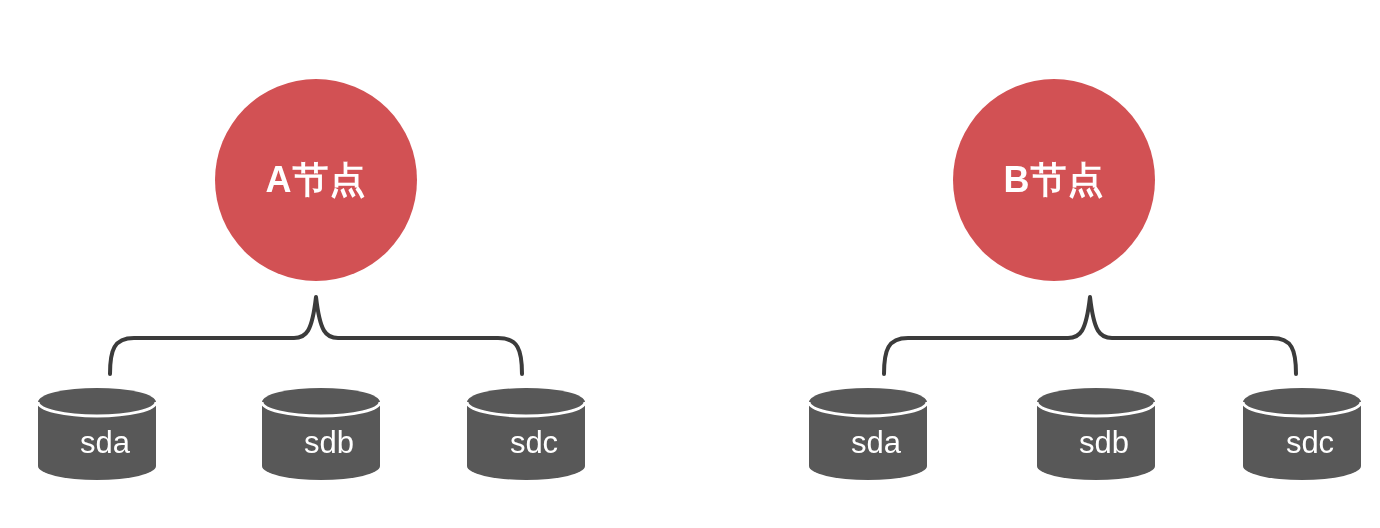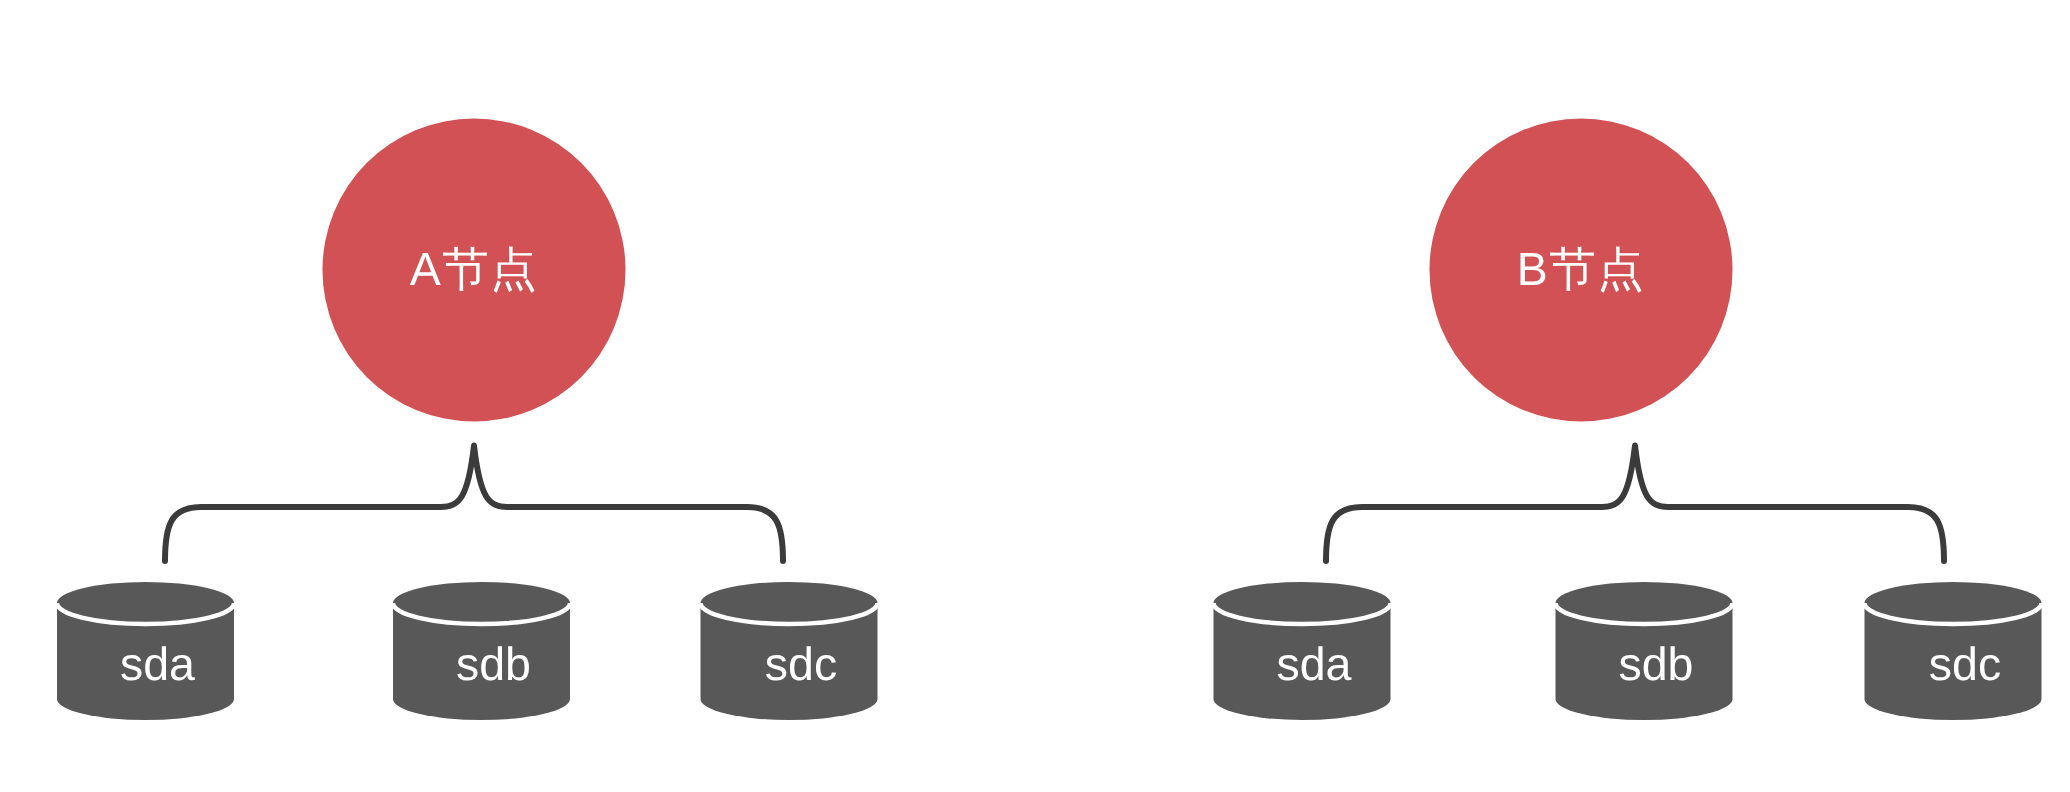--- a/index.html
+++ b/index.html
@@ -30,23 +30,24 @@
     border-radius: 50%;
     background: var(--node-fill);
     display: flex;
     align-items: center;
     justify-content: center;
   }
   .circle-a { left: 215px; }
   .circle-b { left: 953px; }
   .node-label {
     color: var(--node-text);
-    font-size: 31px;
+    font-size: 36px;
     letter-spacing: 1px;
     white-space: nowrap;
+    font-weight: bold;
   }
   .brace {
     position: absolute;
     top: 290px;
     width: 440px;
     height: 95px;
   }
   .brace-a { left: 100px; }
   .brace-b { left: 874px; }
   .brace path {

